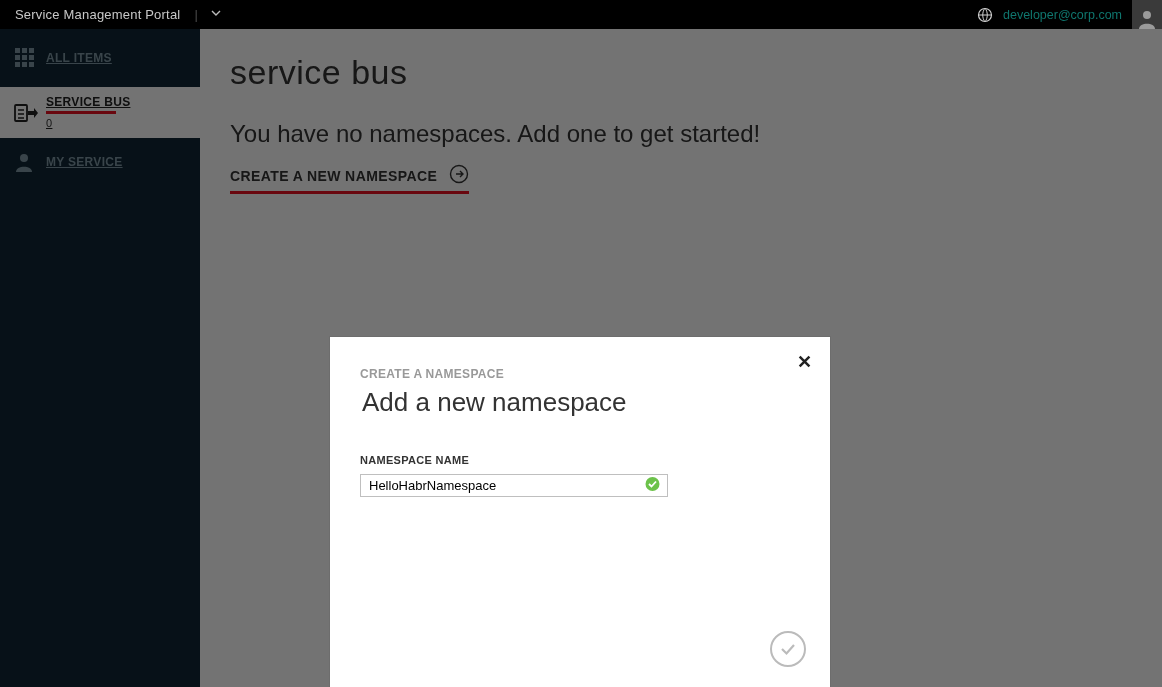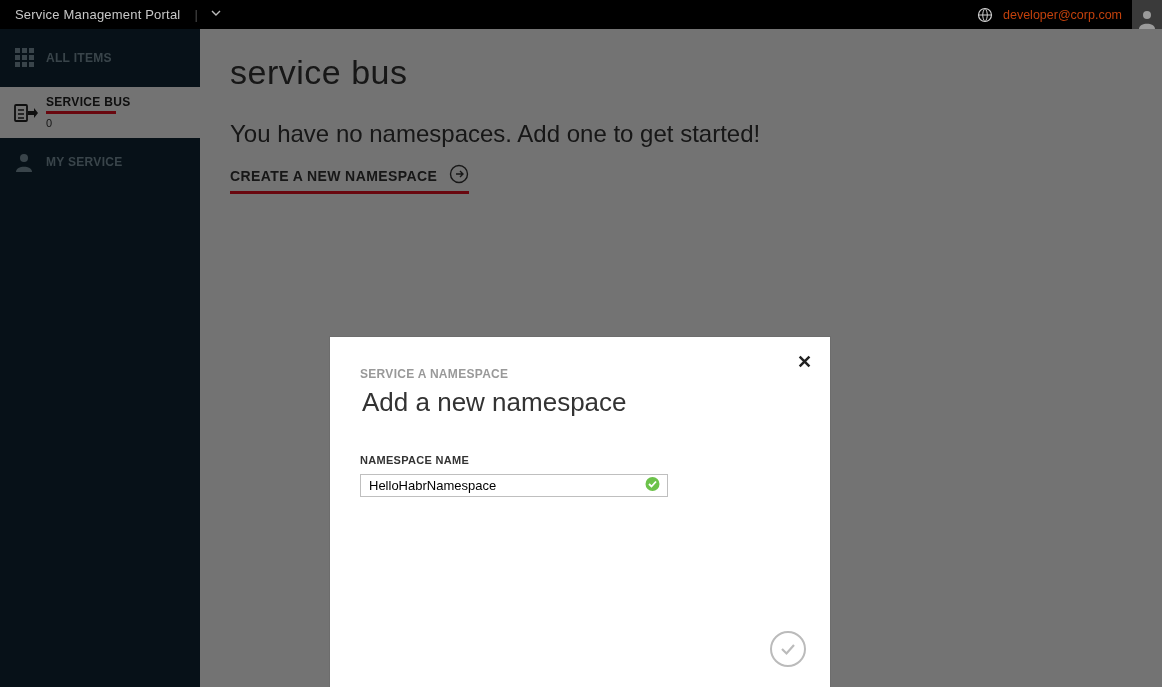--- a/index.html
+++ b/index.html
@@ -33,21 +33,21 @@
     color: #bbb;
   }
   .topbar .spacer { flex: 1; }
   .topbar .globe {
     margin-right: 10px;
     display:flex;
     align-items:center;
   }
   .topbar .user-email {
     font-size: 12.5px;
-    color:#c2410c;
+    color:#0f766e;
     margin-right: 10px;
   }
   .topbar .avatar-box {
     width: 30px;
     height: 29px;
     background: #3a3a3a;
     display:flex;
     align-items:flex-end;
     justify-content:center;
   }
@@ -64,20 +64,21 @@
   }
   .side-item {
     display: flex;
     align-items: center;
     min-height: 42px;
     padding: 8px 14px;
     font-size: 12px;
     font-weight: 600;
     letter-spacing: .3px;
     cursor: pointer;
+    text-decoration: underline;
   }
   .side-item .icon-holder {
     width: 32px;
     display:flex;
     justify-content:flex-start;
     color:#7f98a5;
   }
   .side-item.active {
     background: #fff;
     color: #222;
@@ -297,21 +298,21 @@
           </svg>
       </span>
     </div>
   </div>
 </div>
 
 <div class="overlay"></div>
 
 <div class="dialog">
   <span class="close-x">✕</span>
-  <div class="breadcrumb">SERVICE A NAMESPACE</div>
+  <div class="breadcrumb">CREATE A NAMESPACE</div>
   <h2>Add a new namespace</h2>
   <div class="field-label">NAMESPACE NAME</div>
   <div class="input-wrap">
     <input type="text" value="HelloHabrNamespace" style="">
     <span class="valid-check">
       <svg width="15" height="15" viewBox="0 0 15 15">
           <circle cx="7.5" cy="7.5" r="7" fill="#6cc24a"></circle>
           <path d="M4 7.5 L6.5 10 L11 5" stroke="#fff" stroke-width="1.8" fill="none"></path>
         </svg>
     </span>

